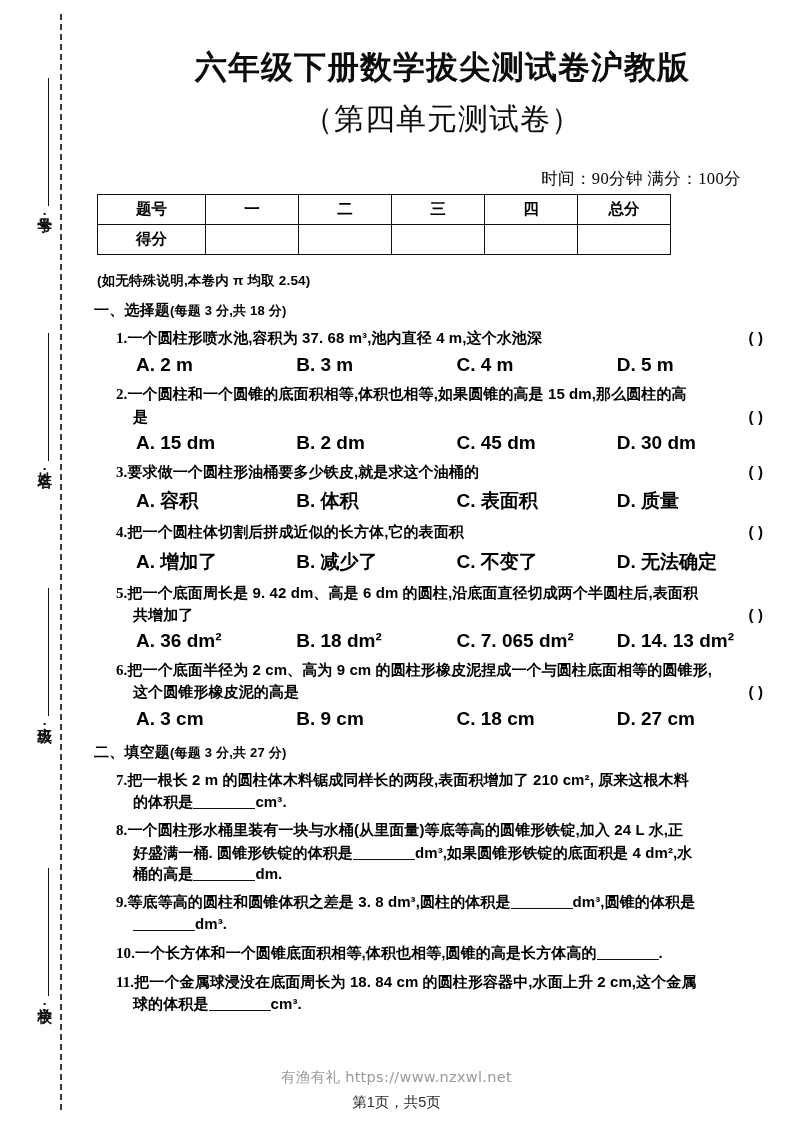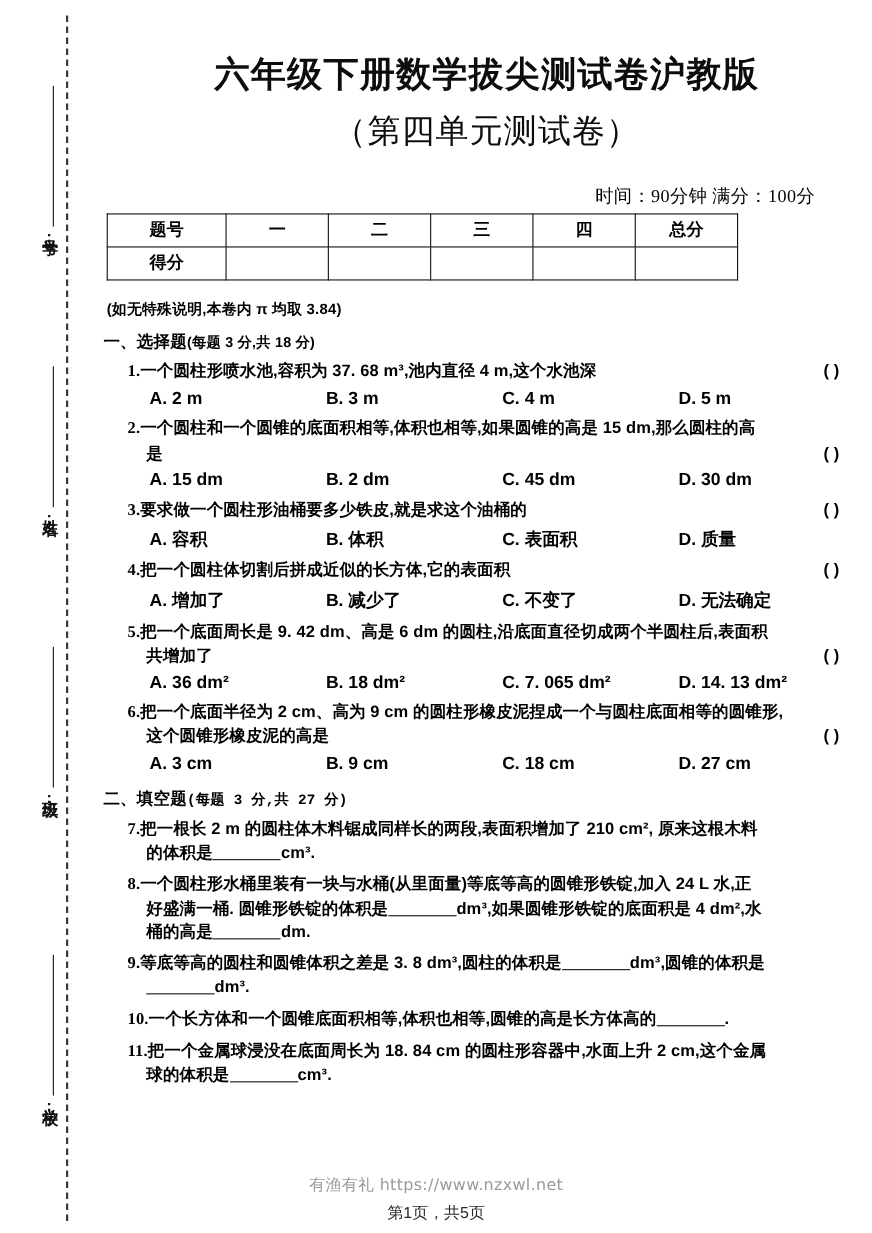--- a/index.html
+++ b/index.html
@@ -146,21 +146,21 @@
     position: absolute;
     right: 30px;
     font-weight: bold;
     font-size: 15px;
   }
   .paren.l2 { bottom: 0; }
 
   .opts {
     display: flex;
     margin: 5px 16px 0 44px;
-    font-size: 16px;
+    font-size: 19px;
     font-family: "Liberation Sans", "DejaVu Sans", sans-serif;
     font-weight: bold;
   }
   .opts span { width: 168px; display: block; }
 
   .blank {
     display: inline-block;
     border-bottom: 1.3px solid #111;
     width: 62px;
     height: 14px;
@@ -241,21 +241,21 @@
         <td class="head-cell">得分</td>
         <td></td>
         <td></td>
         <td></td>
         <td></td>
         <td></td>
       </tr>
     </tbody>
   </table>
 
-  <div class="note">(如无特殊说明,本卷内 π 均取 3.84)</div>
+  <div class="note">(如无特殊说明,本卷内 π 均取 2.54)</div>
 
   <div class="section-head"><span>一、选择题</span><span class="sm">(每题 3 分,共 18 分)</span></div>
 
   <div class="q">
     <span class="q-line"><span class="num">1.</span><span>一个圆柱形喷水池,容积为 37. 68 m³,池内直径 4 m,这个水池深</span></span>
     <span class="paren" style="top:0;">(    )</span>
   </div>
   <div class="opts">
     <span>A. 2 m</span>
     <span>B. 3 m</span>
@@ -314,21 +314,21 @@
     <span class="q-line2">这个圆锥形橡皮泥的高是</span>
     <span class="paren l2">(    )</span>
   </div>
   <div class="opts">
     <span>A. 3 cm</span>
     <span>B. 9 cm</span>
     <span>C. 18 cm</span>
     <span>D. 27 cm</span>
   </div>
 
-  <div class="section-head" style="margin-top:13px;font-family:Liberation Mono, monospace;"><span>二、填空题</span><span class="sm">(每题 3 分,共 27 分)</span></div>
+  <div class="section-head" style="margin-top:13px;"><span>二、填空题</span><span class="sm">(每题 3 分,共 27 分)</span></div>
 
   <div class="q">
     <span class="q-line"><span class="num">7.</span><span>把一根长 2 m 的圆柱体木料锯成同样长的两段,表面积增加了 210 cm², 原来这根木料</span></span>
     <span class="q-line2"><span>的体积是</span><span class="blank"></span><span>cm³.</span></span>
   </div>
 
   <div class="q">
     <span class="q-line"><span class="num">8.</span><span>一个圆柱形水桶里装有一块与水桶(从里面量)等底等高的圆锥形铁锭,加入 24 L 水,正</span></span>
     <span class="q-line2"><span>好盛满一桶. 圆锥形铁锭的体积是</span><span class="blank"></span><span>dm³,如果圆锥形铁锭的底面积是 4 dm²,水</span></span>
     <span class="q-line2"><span>桶的高是</span><span class="blank"></span><span>dm.</span></span>

